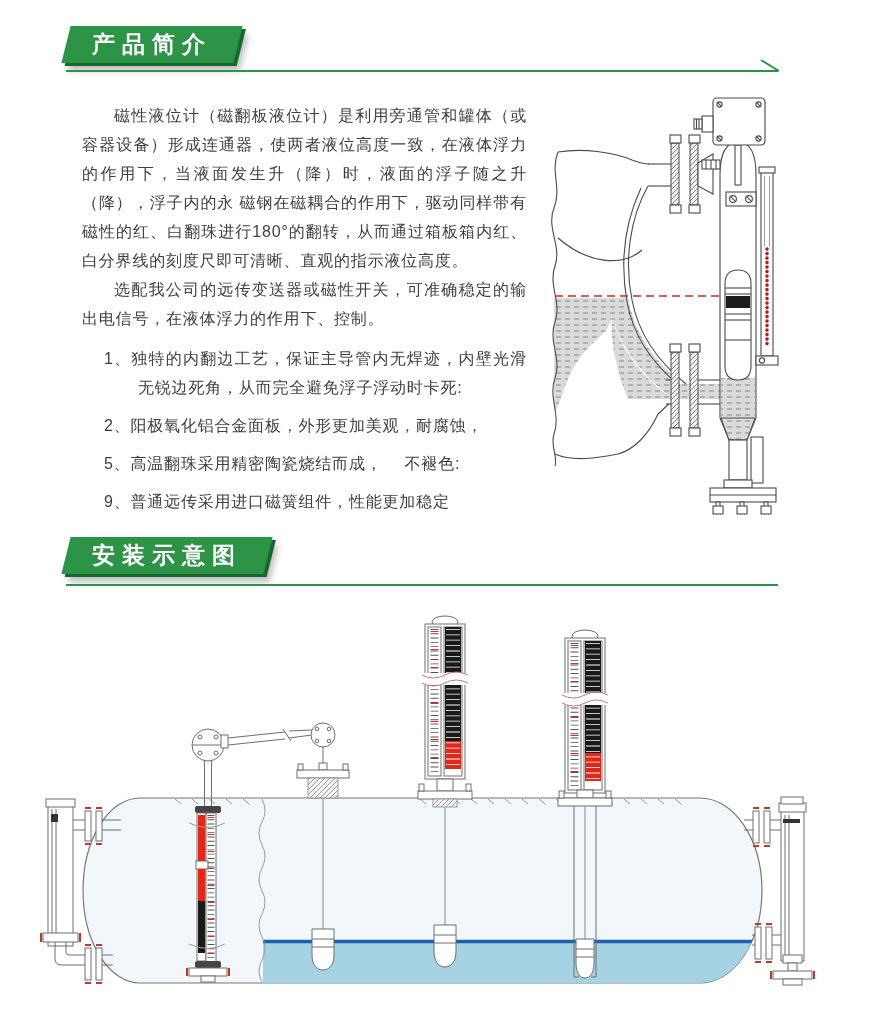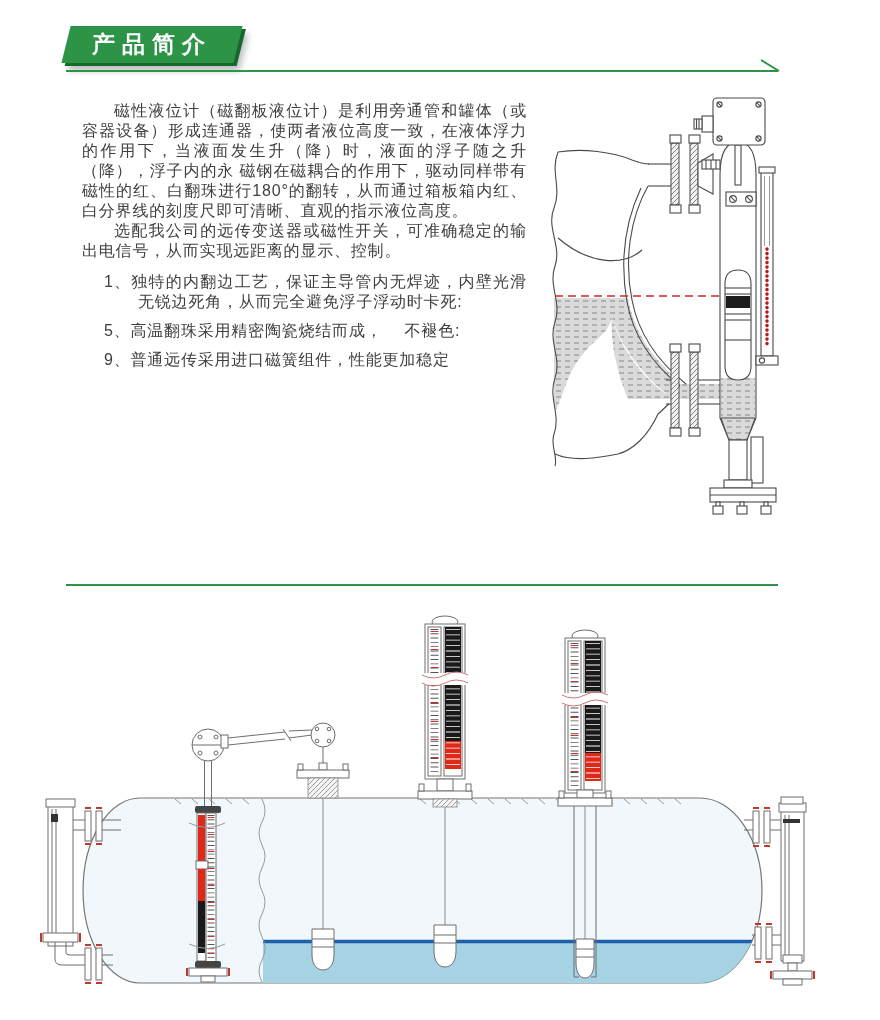--- a/index.html
+++ b/index.html
@@ -12,21 +12,21 @@
         transform:skewX(-14deg) translate(4px,3px);box-shadow:4px 5px 6px rgba(0,0,0,.25);}
   .banner-bg{position:absolute;inset:0;background:#2d9447;transform:skewX(-14deg);}
   .banner-text{position:relative;display:inline-block;line-height:37px;padding:0 26px;
         color:#ffffff;font-weight:bold;font-size:23px;letter-spacing:7px;white-space:nowrap;}
 
   .rule{position:absolute;left:66px;width:712px;height:2px;background:#2d9447;}
   .rule-arrow{position:absolute;right:-3px;top:-11px;}
 
   
   .intro-text{position:absolute;left:82px;top:101px;width:445px;font-size:16px;
-        line-height:20px;letter-spacing:0.8px;color:#3f3f3f;text-align:justify;}
+        line-height:29px;letter-spacing:0.8px;color:#3f3f3f;text-align:justify;}
   .para{margin:0;text-indent:2em;}
   .features{list-style:none;margin:11px 0 0;padding:0;}
   .features li{margin:0 0 9px 22px;padding-left:34px;text-indent:-34px;}
 
   
   .ln{stroke:#4a4a4a;stroke-width:1.1;fill:none;}
   .lnf{stroke:#4a4a4a;stroke-width:1.1;fill:#ffffff;}
   .ln2{stroke:#6e6e6e;stroke-width:1;fill:none;}
   .lnf2{stroke:#6e6e6e;stroke-width:1;fill:#ffffff;}
   .lt{stroke:#9a9a9a;stroke-width:1;fill:none;}
@@ -44,23 +44,24 @@
     <span class="banner-text">产品简介</span>
   </div>
   <div class="rule" style="top:70px;">
     <svg class="rule-arrow" width="22" height="13">
       <path d="M2,1 L20,12" stroke="#2d9447" stroke-width="2" fill="none"></path>
     </svg>
   </div>
 
   <div class="intro-text">
     <p class="para">磁性液位计（磁翻板液位计）是利用旁通管和罐体（或容器设备）形成连通器，使两者液位高度一致，在液体浮力的作用下，当液面发生升（降）时，液面的浮子随之升（降），浮子内的永 磁钢在磁耦合的作用下，驱动同样带有磁性的红、白翻珠进行180°的翻转，从而通过箱板箱内红、白分界线的刻度尺即可清晰、直观的指示液位高度。</p>
-    <p class="para">选配我公司的远传变送器或磁性开关，可准确稳定的输出电信号，从而实现远距离的显示、控制。</p>
+    <p class="para">选配我公司的远传变送器或磁性开关，可准确稳定的输出电信号，在液体浮力的作用下、控制。</p>
     <ul class="features">
       <li>1、独特的内翻边工艺，保证主导管内无焊迹，内壁光滑无锐边死角，从而完全避免浮子浮动时卡死:</li>
+      <li>2、阳极氧化铝合金面板，外形更加美观，耐腐蚀，</li>
       <li>5、高温翻珠采用精密陶瓷烧结而成，　 不褪色:</li>
       <li>9、普通远传采用进口磁簧组件，性能更加稳定</li>
     </ul>
   </div>
 
   <svg style="left:528px;top:88px;" width="350" height="445" viewBox="0 0 350 445">
     <defs>
       <pattern id="hz1" width="9" height="6" patternUnits="userSpaceOnUse">
         <rect width="9" height="6" fill="#dadada"></rect>
         <line x1="1" y1="3" x2="6" y2="3" stroke="#878787" stroke-width="1"></line>
@@ -184,20 +185,25 @@
         <rect x="188" y="414" width="4" height="10"></rect>
           <rect x="185" y="418" width="10" height="8"></rect>
         <rect x="212" y="414" width="4" height="10"></rect>
           <rect x="209" y="418" width="10" height="8"></rect>
         <rect x="236" y="414" width="4" height="10"></rect>
           <rect x="233" y="418" width="10" height="8"></rect>
       </g>
     </g>
   </svg>
 
+  <div class="banner" style="top:537px;">
+    <span class="banner-shadow"></span>
+    <span class="banner-bg"></span>
+    <span class="banner-text">安装示意图</span>
+  </div>
   <div class="rule" style="top:584px;"></div>
 
   <svg style="left:25px;top:593px;" width="855" height="425" viewBox="0 0 855 425">
     <defs>
       <pattern id="dg2" width="5" height="5" patternUnits="userSpaceOnUse">
         <rect width="5" height="5" fill="#f4f4f4"></rect>
         <line x1="0" y1="5" x2="5" y2="0" stroke="#888" stroke-width="0.8"></line>
       </pattern>
       <clipPath id="tkclip">
         <path d="M115,205 L675,205 A62,92.5 0 0 1 675,390 L115,390 A57,92.5 0 0 1 115,205 Z"></path>

